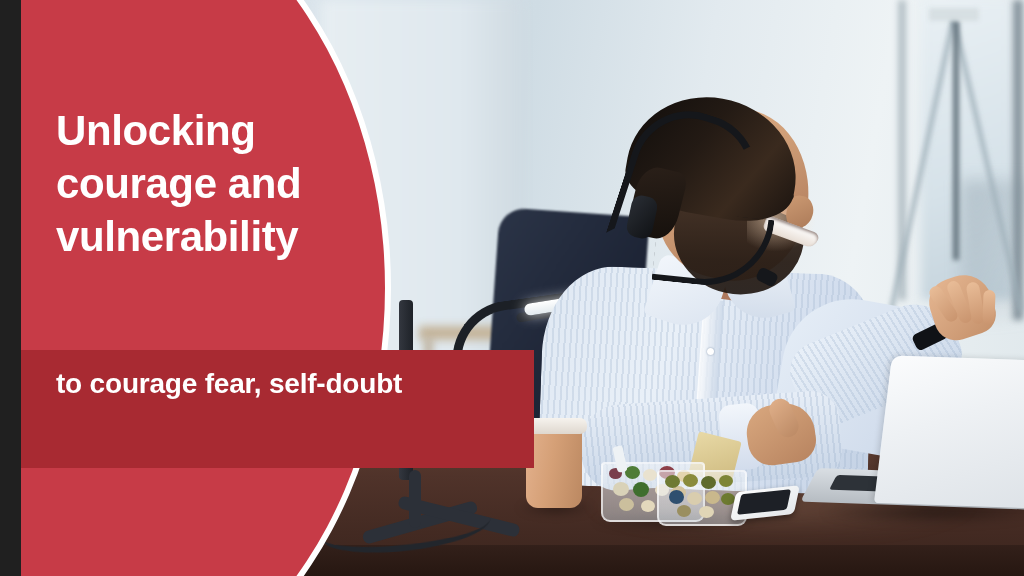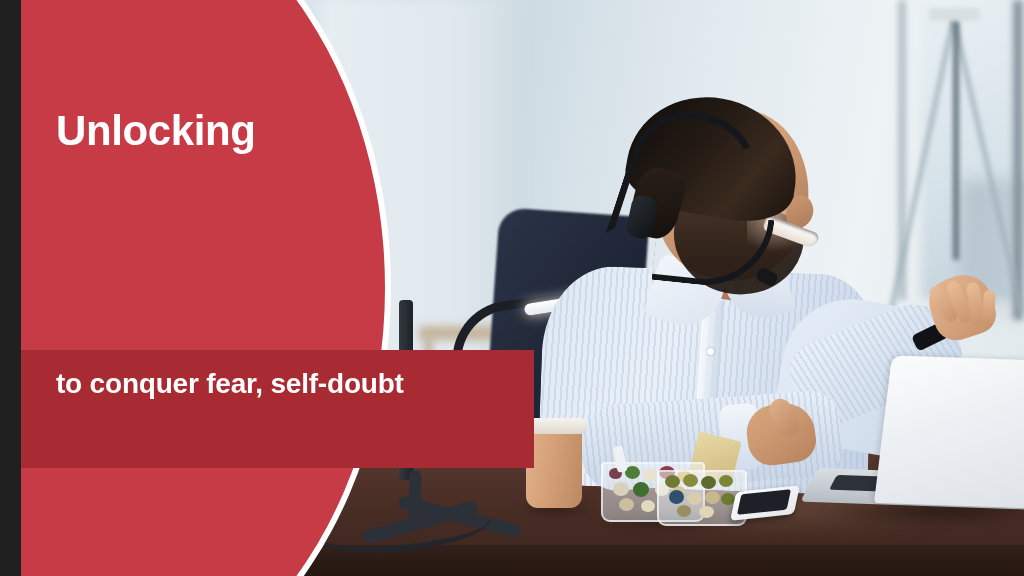--- a/index.html
+++ b/index.html
@@ -646,20 +646,22 @@
     <div class="phone"></div>
     <div class="phone-screen"></div>
   </div>
 
   <div class="red-circle-wrap">
     <div class="red-circle" style="background: rgb(199, 59, 71); border-color: rgb(255, 255, 255);"></div>
   </div>
 
   <div class="headline">
     <span class="ln">Unlocking</span>
+    <span class="ln">courage and</span>
+    <span class="ln">vulnerability</span>
   </div>
 
   <div class="subtitle-band" style="background: rgb(168, 42, 50);"></div>
   <div class="subtitle">
-    <span class="ln">to conquer fear, self-doubt</span>
+    <span class="ln">to courage fear, self-doubt</span>
   </div>
 
 </div>
 
 </body></html>

